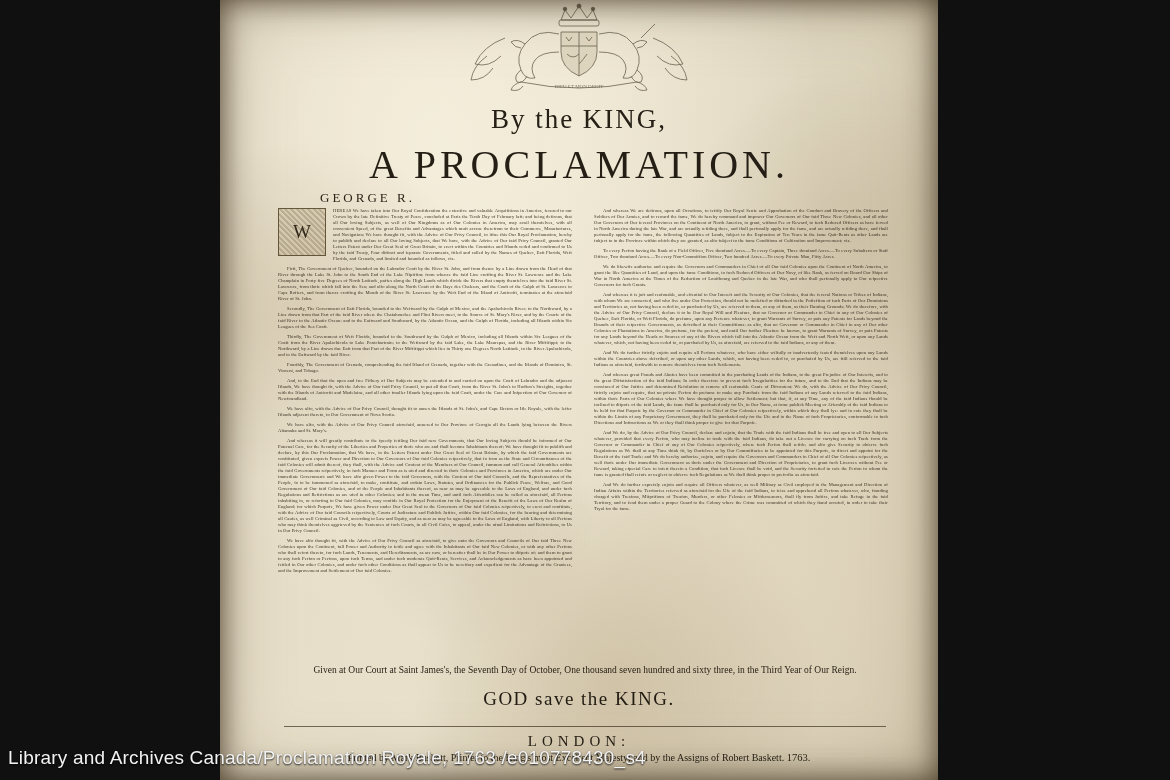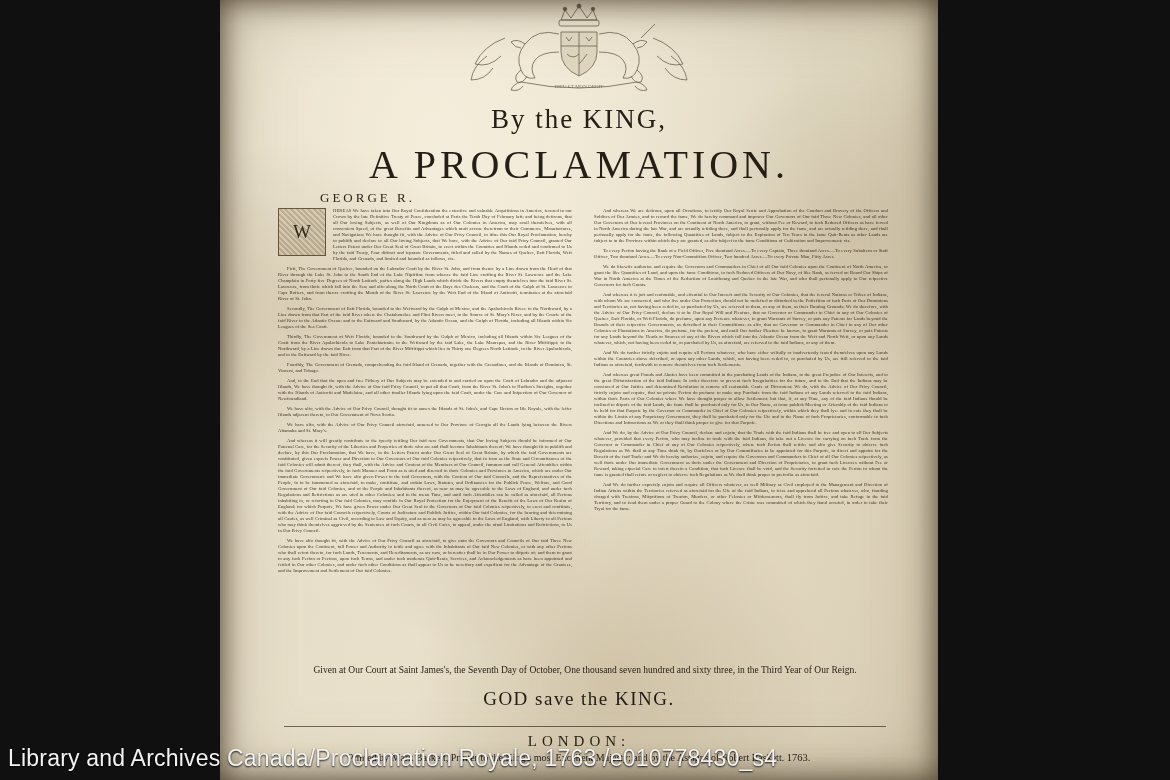--- a/index.html
+++ b/index.html
@@ -207,21 +207,21 @@
   #credit {
     position: absolute;
     left: 0;
     bottom: 0;
     width: 1170px;
     height: 44px;
     display: flex;
     align-items: center;
     color: #f2f2f2;
     font-family: "Liberation Sans", sans-serif;
-    font-size: 23px;
+    font-size: 19px;
     letter-spacing: 0.2px;
     text-shadow: 0 1px 2px rgba(0,0,0,0.9);
     padding-left: 8px;
     box-sizing: border-box;
     pointer-events: none;
   }
 </style>
 </head>
 <body>
 

